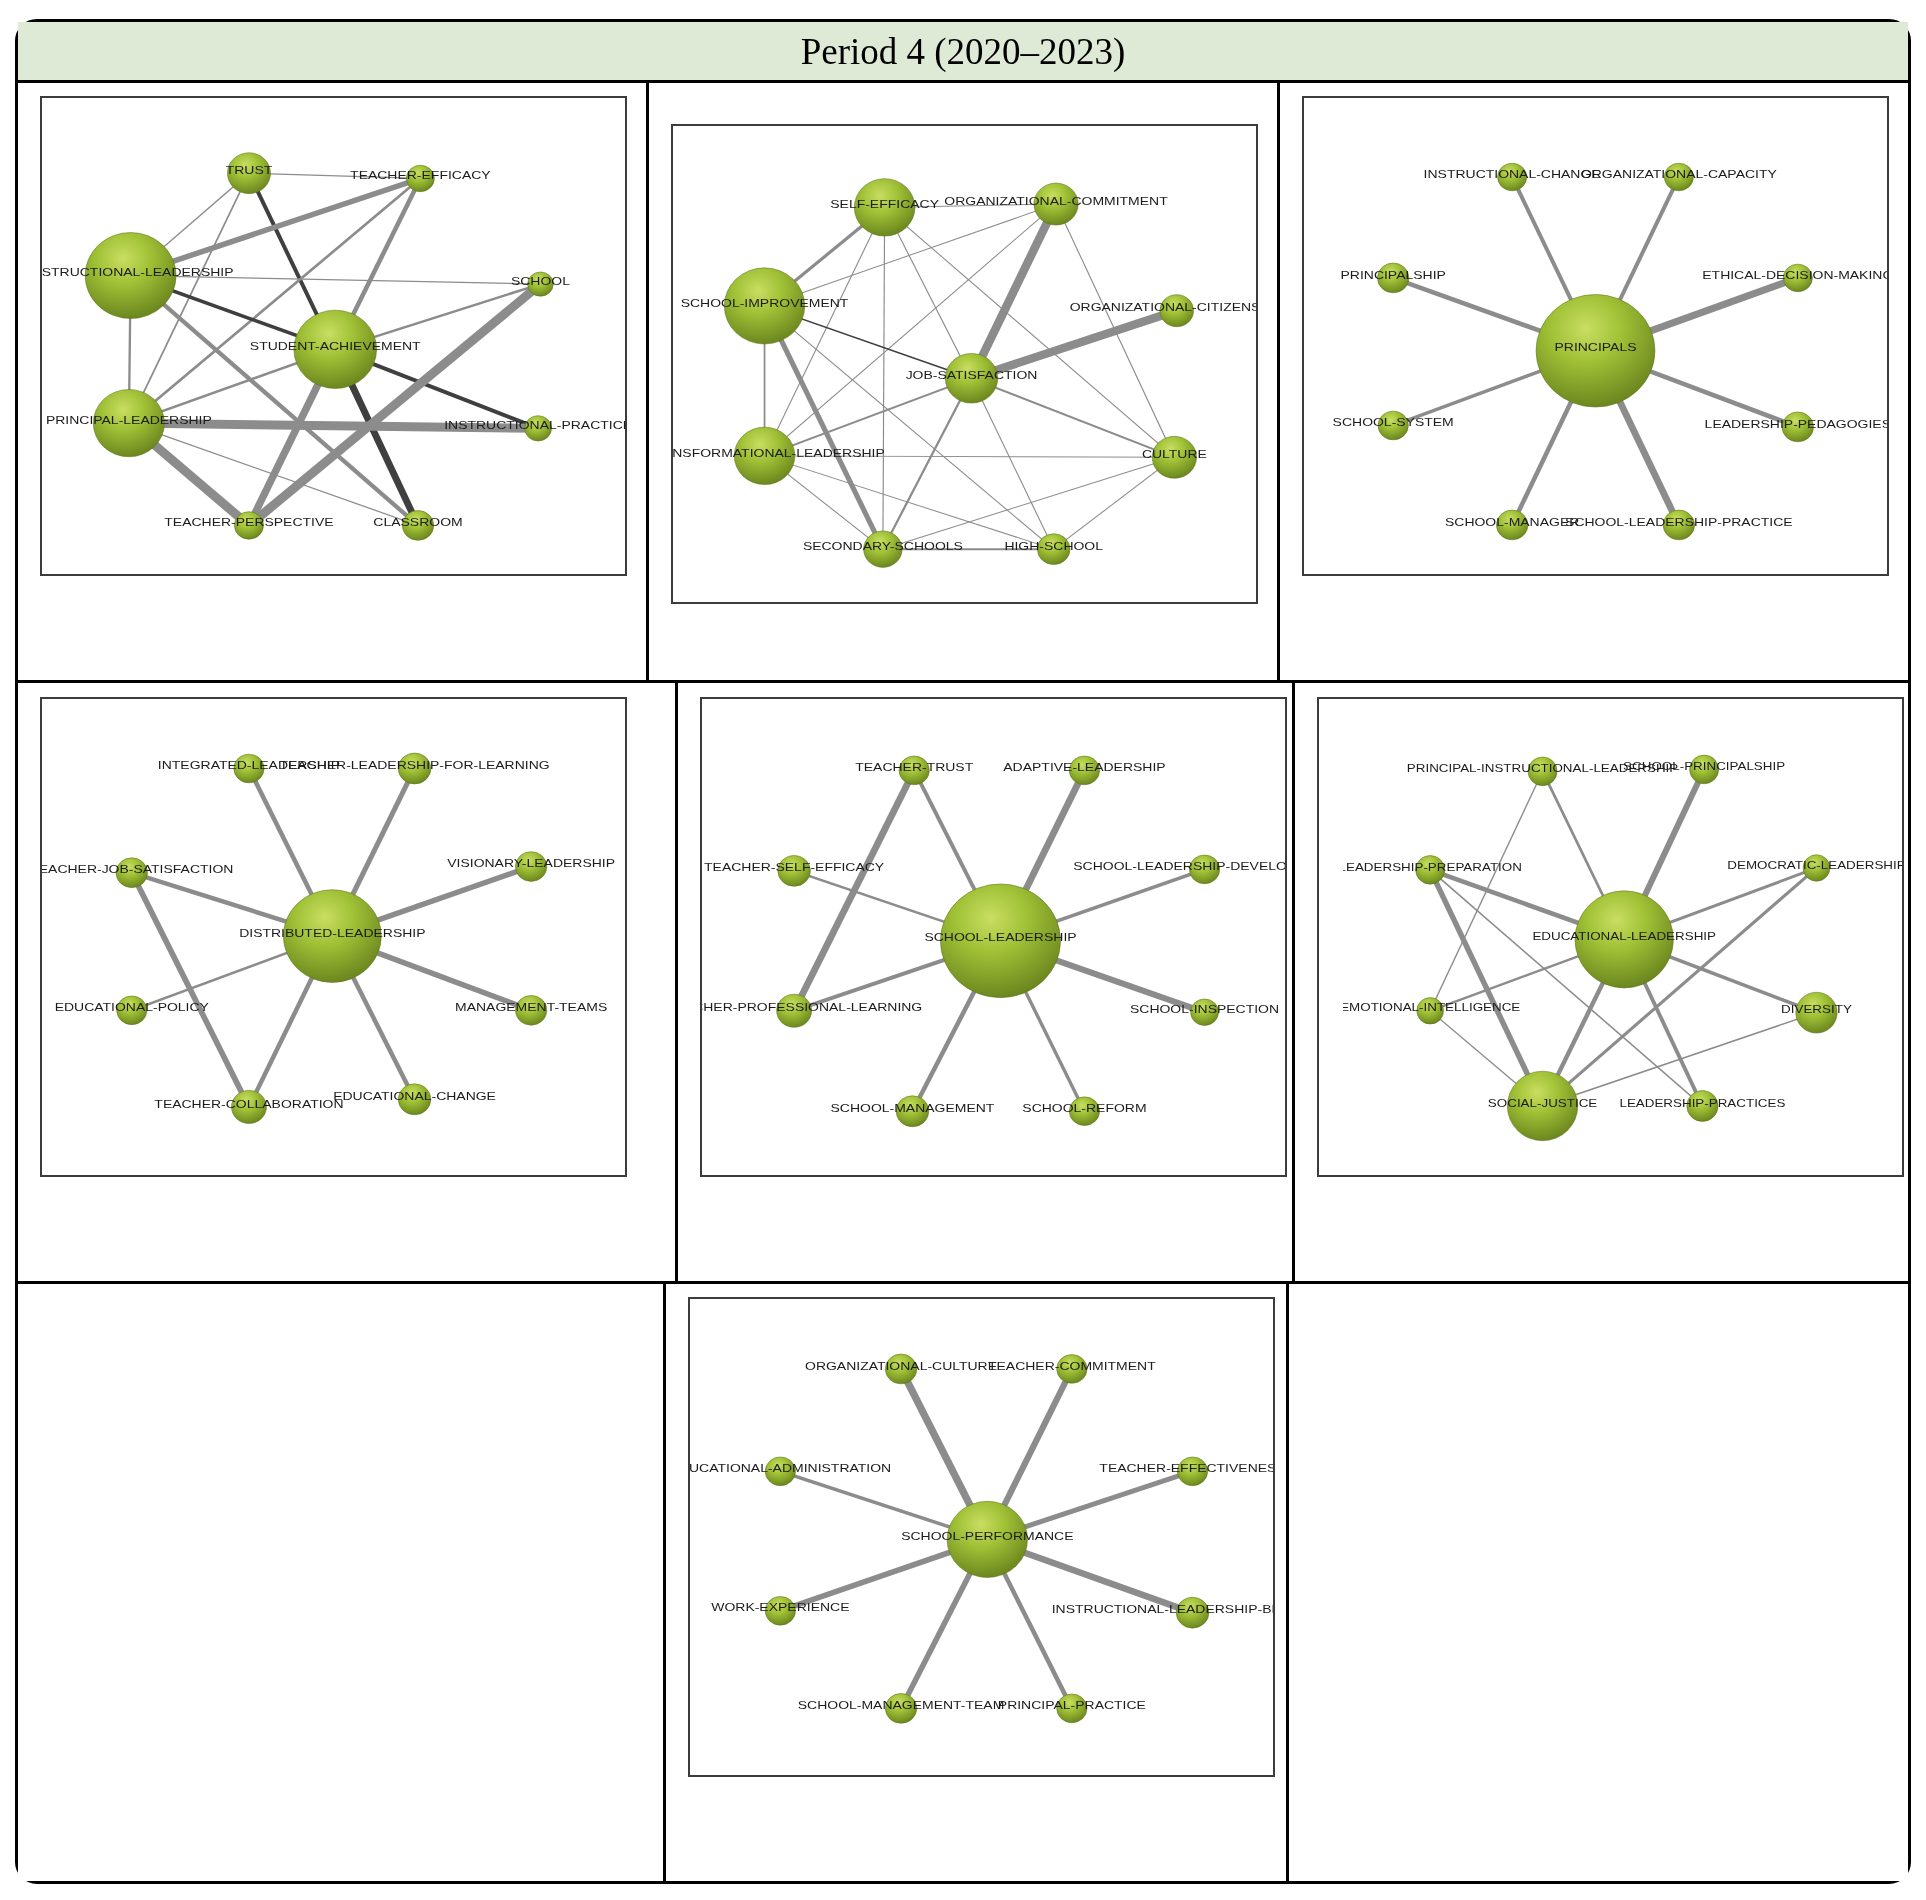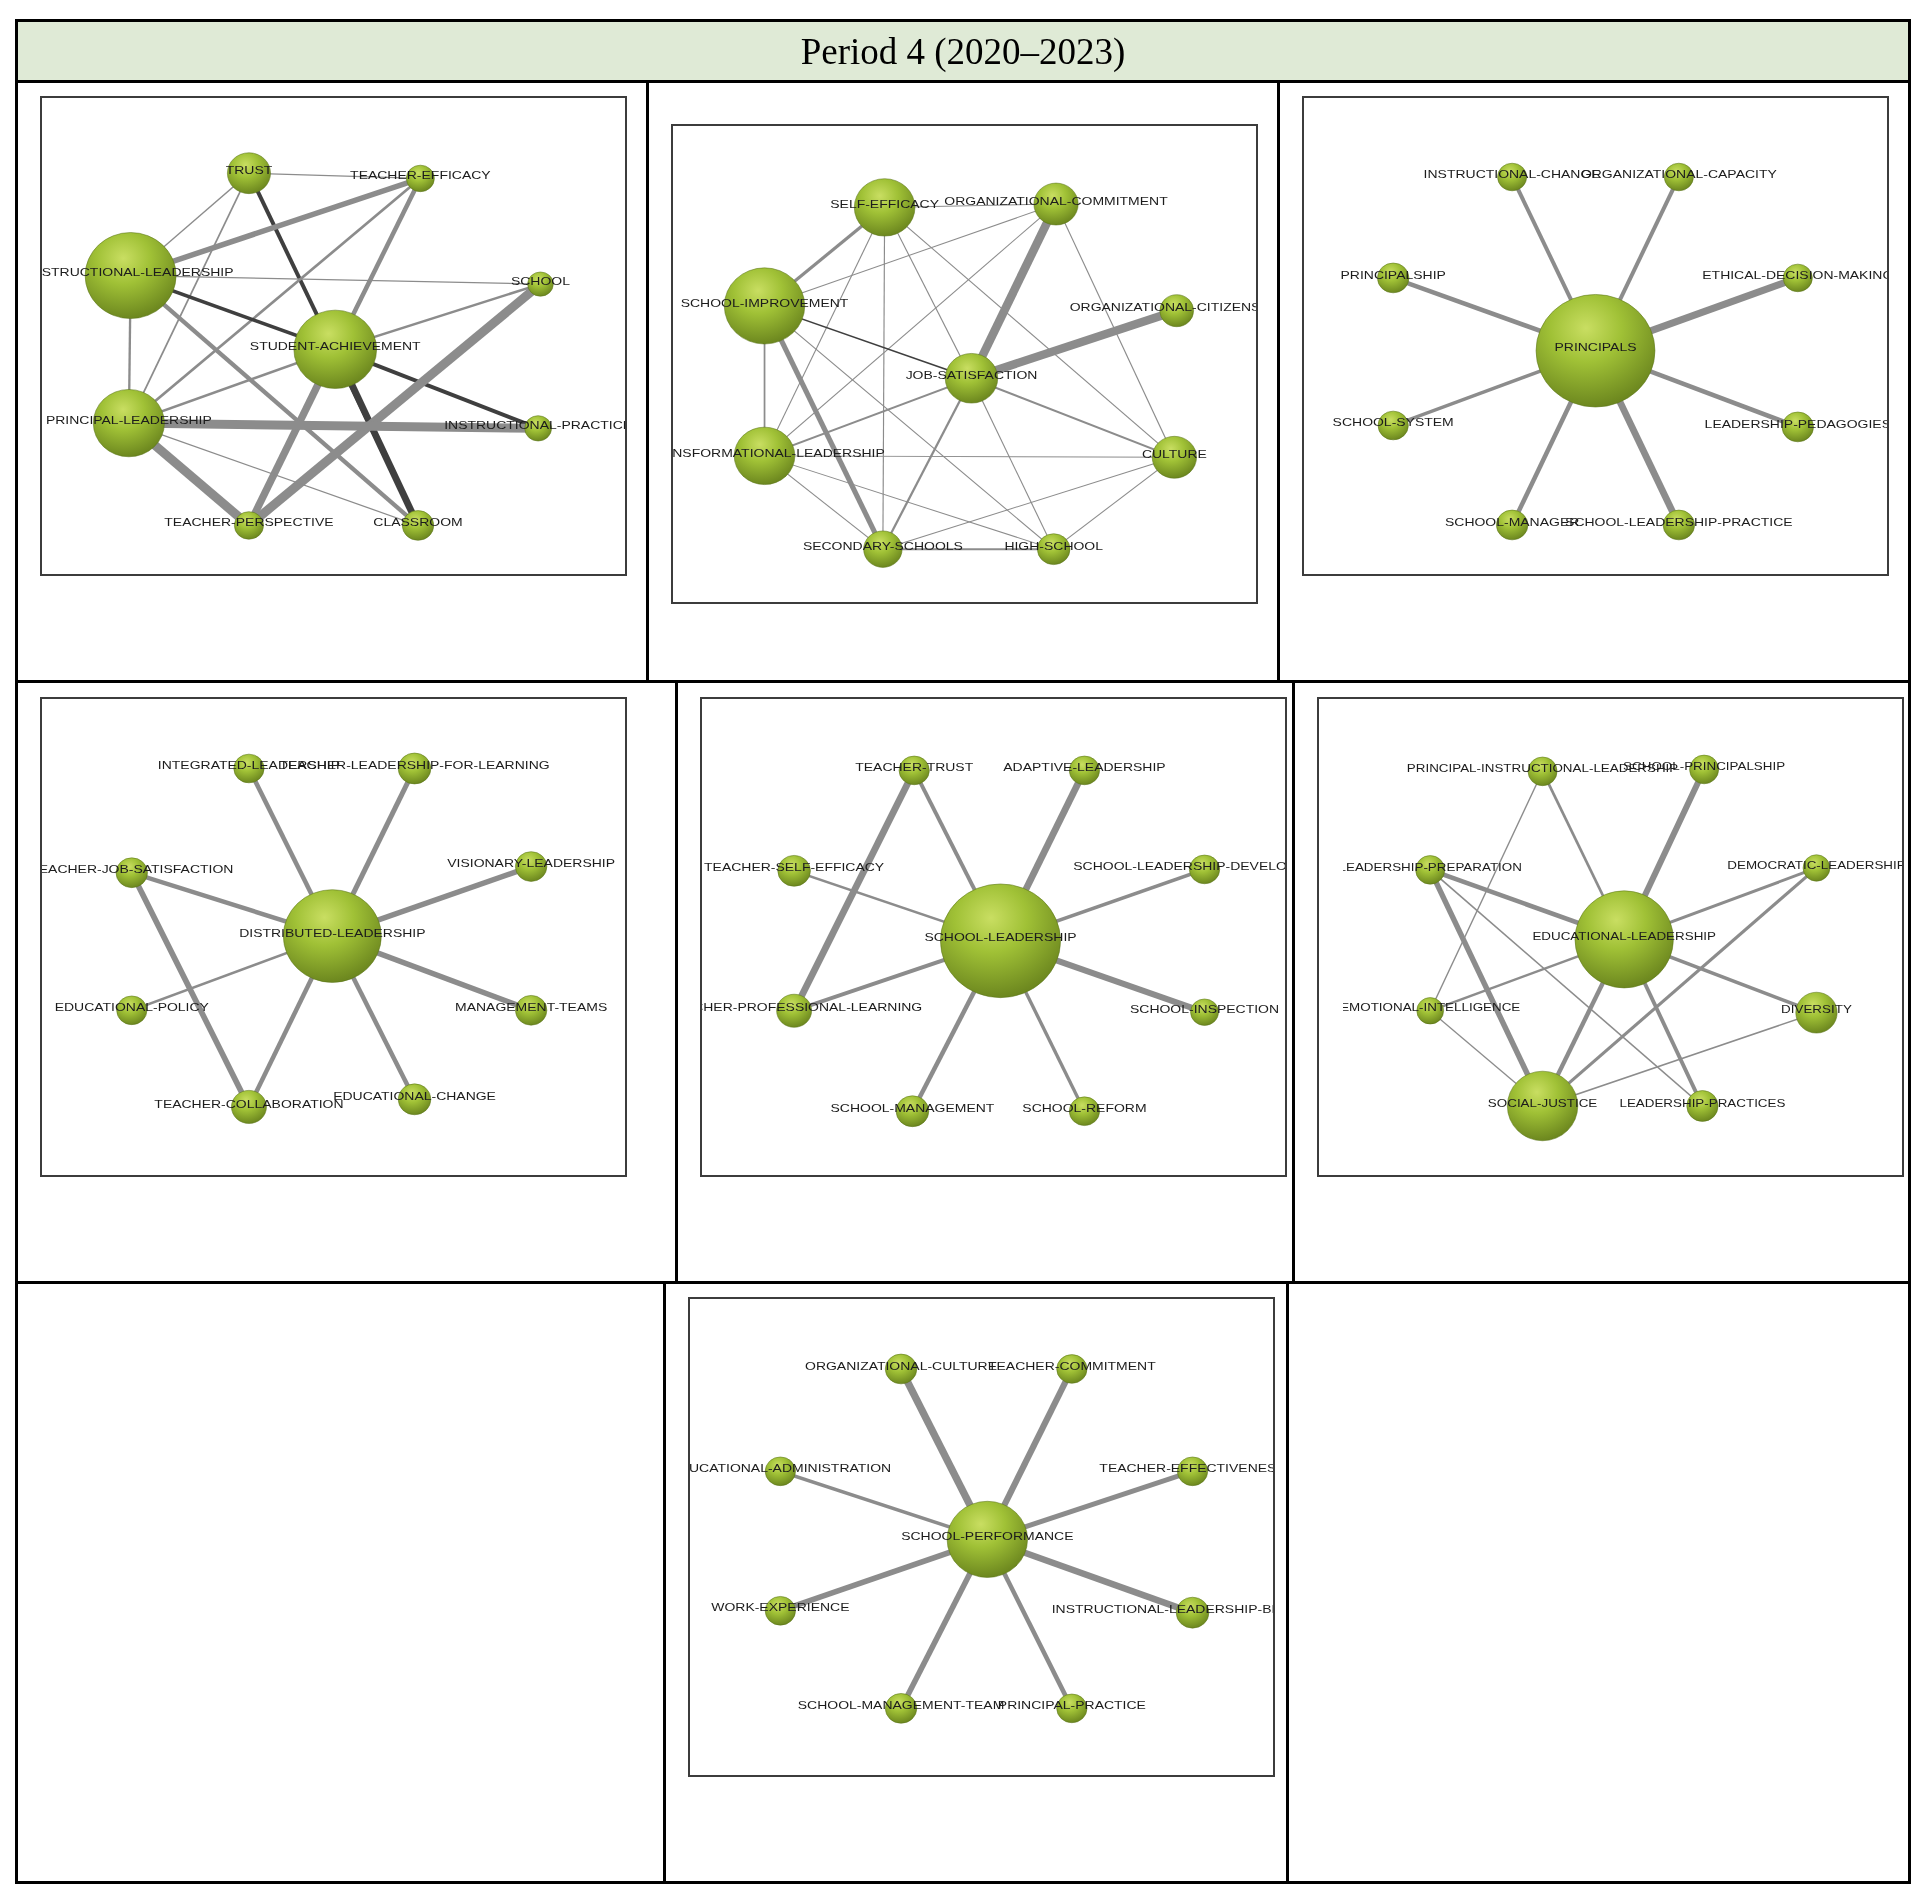--- a/index.html
+++ b/index.html
@@ -11,21 +11,21 @@
   .cell{flex:1;position:relative;background:#fff;}
   .cell + .cell{border-left:3.5px solid #000;}
   .plot{position:absolute;left:22px;top:13.4px;width:587px;height:480px;box-sizing:border-box;border:2px solid #3c3c3c;}
   .plot svg{display:block;width:100%;height:100%;}
   text.nlabel{font-family:"Liberation Sans",sans-serif;}
 </style>
 </head>
 <body>
 
 <div class="fig">
-  <div class="tbl" style="border-color: rgb(0, 0, 0);">
+  <div class="tbl" style="border-color: rgb(0, 0, 0); border-radius: 22px;">
     <div class="title-row" style="background: rgb(223, 234, 214);">
       <span>Period 4 (2020–2023)</span>
     </div>
     <div class="row" style="border-color: rgb(0, 0, 0);">
       <div class="cell" style="border-color: rgb(0, 0, 0);">
           <div class="plot" style="border-color: rgb(60, 60, 60);">
             <svg viewBox="0 0 1000 966" preserveAspectRatio="none">
               <defs>
                 <radialGradient id="ngrad0" cx="42%" cy="30%" r="75%">
                   <stop offset="0" stop-color="#c9de62"></stop>

